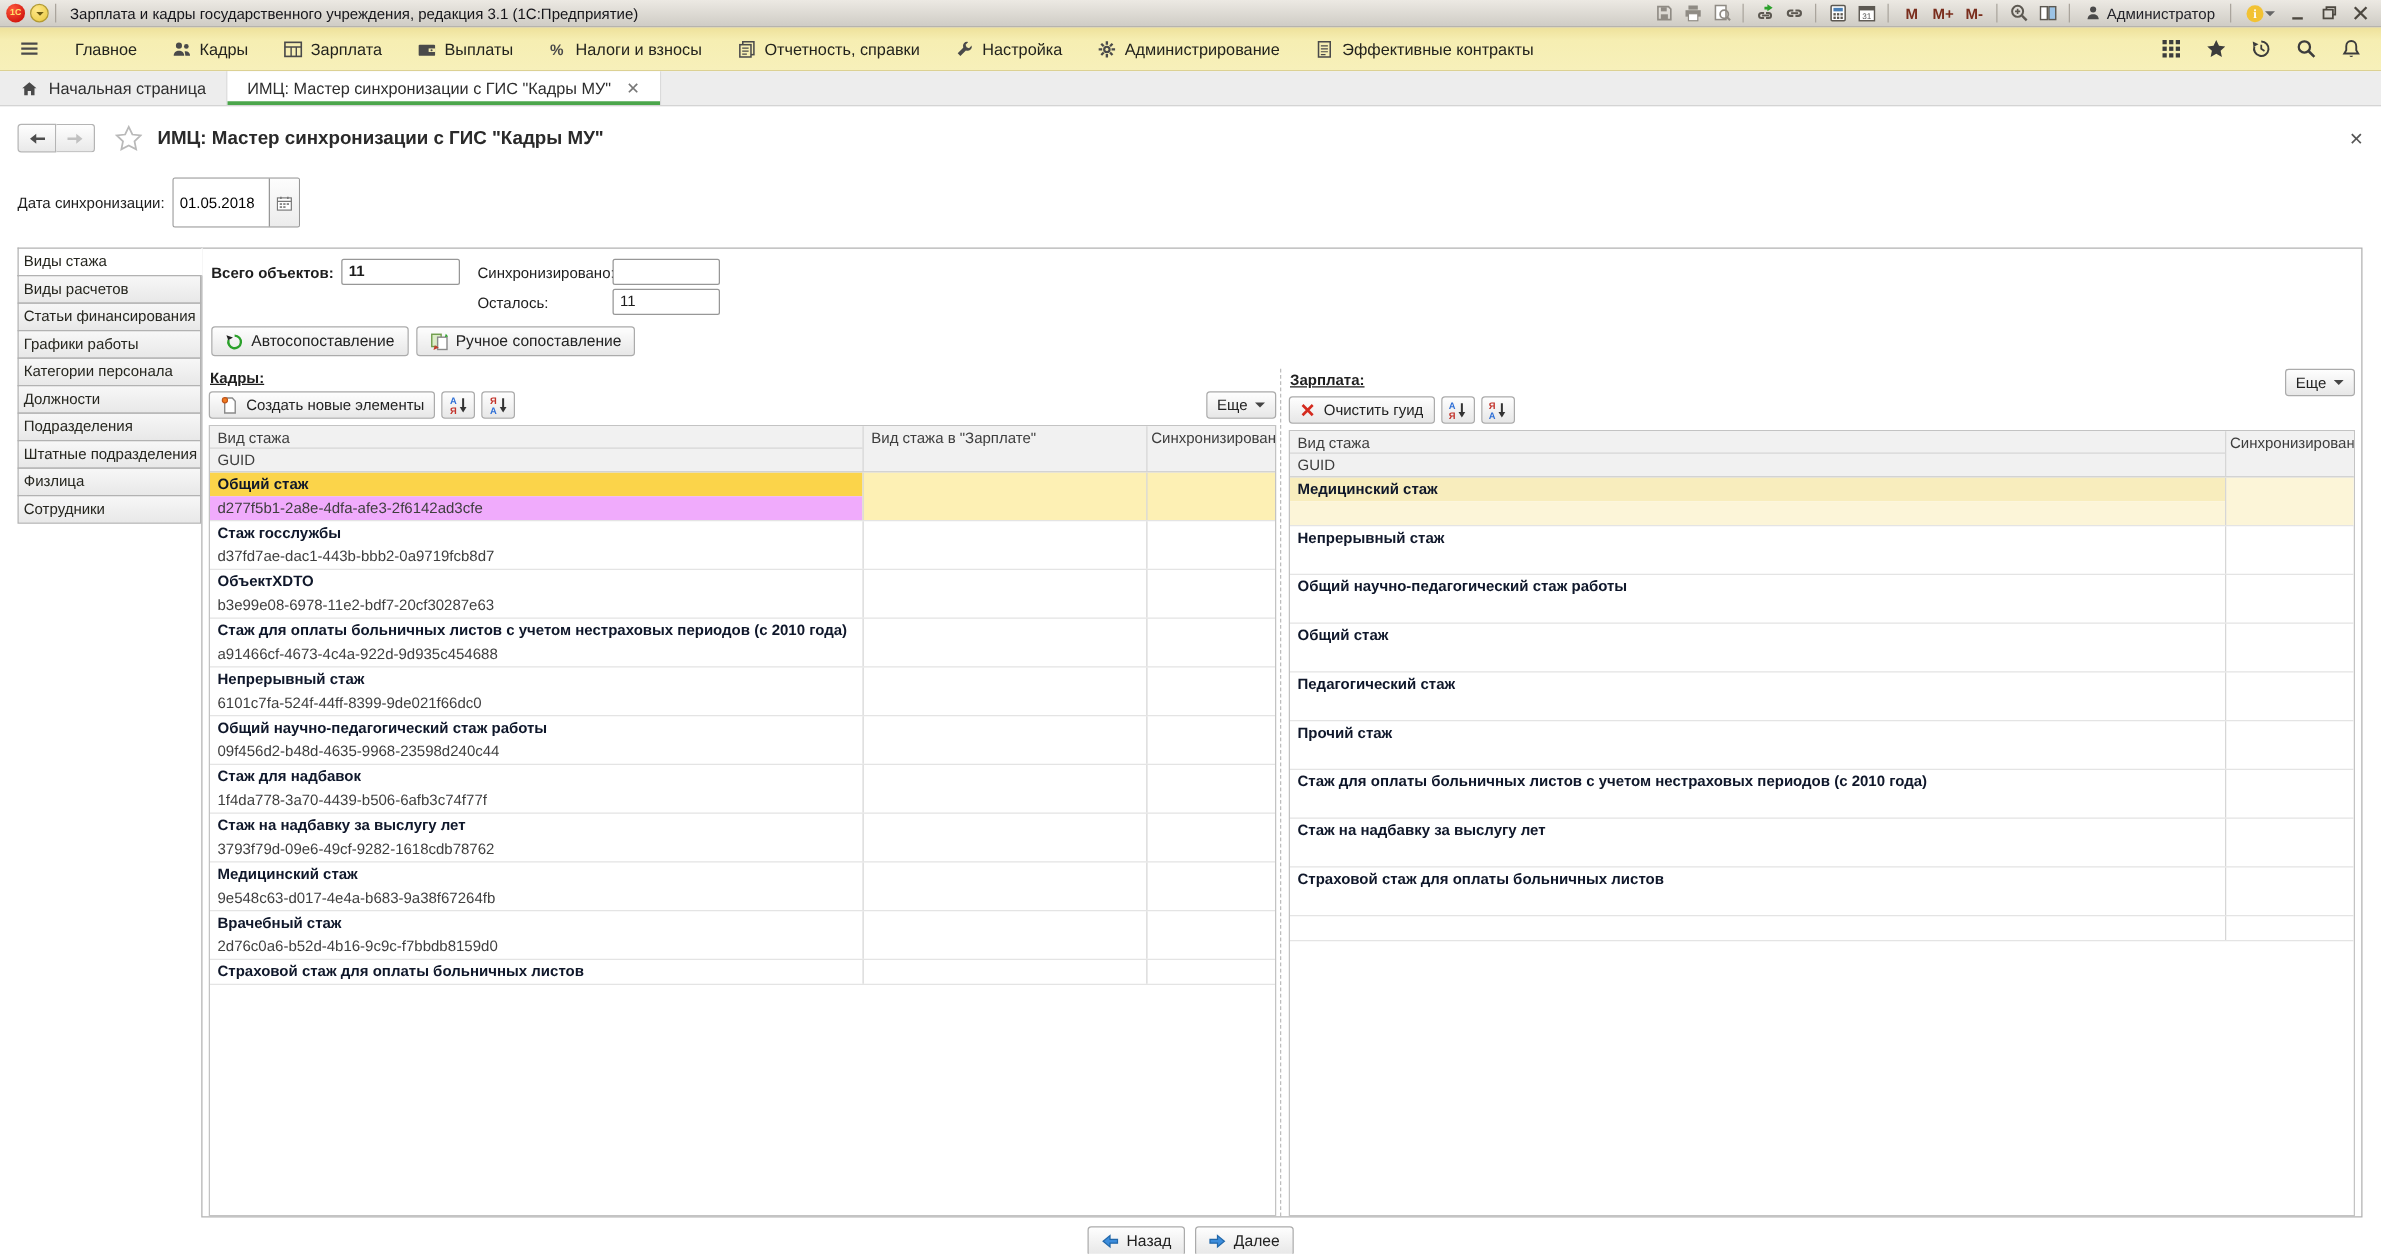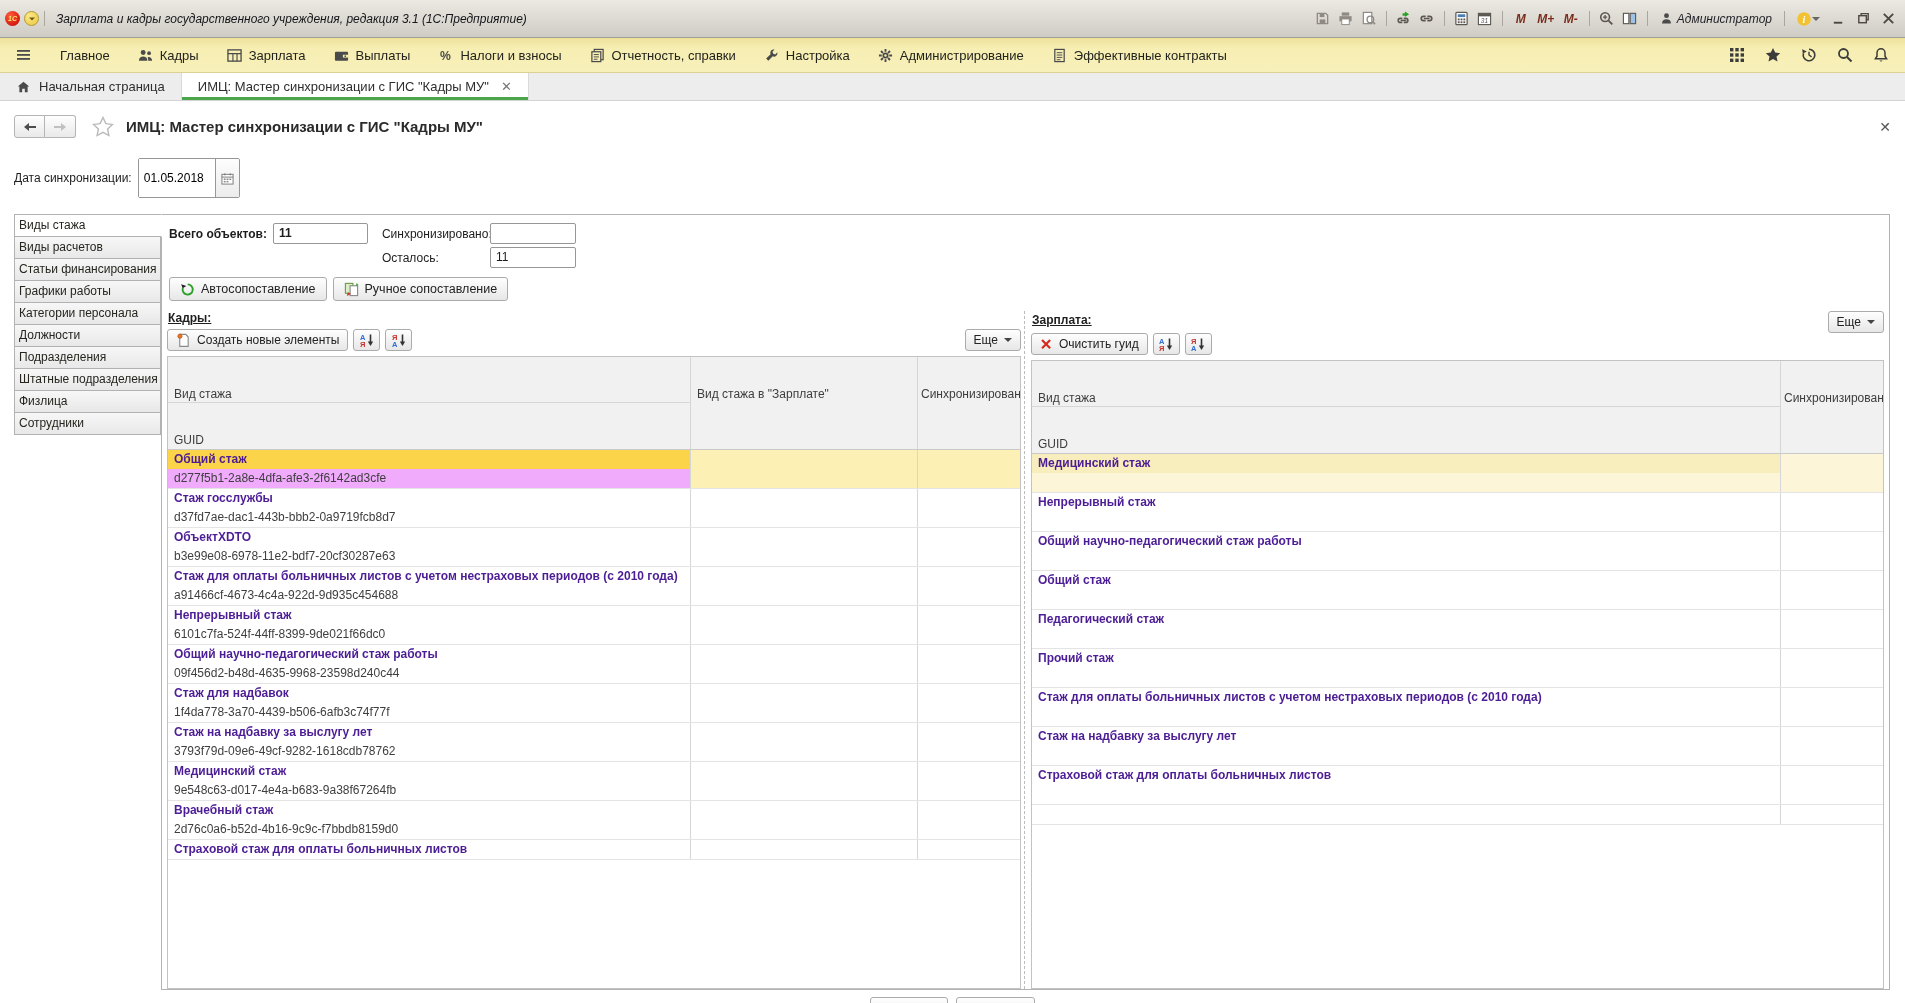--- a/index.html
+++ b/index.html
@@ -2,22 +2,22 @@
 <html><head>
 <meta charset="utf-8">
 <style>
   * { box-sizing: border-box; margin:0; padding:0; }
   html,body { width:1905px; height:1003px; }
   body { font-family:"Liberation Sans", sans-serif; font-size:12px; background:#fff; color:#1d1d1d; overflow:hidden; }
   svg { display:block; }
   .ic { color:#4a4a4a; }
 
   
-  .titlebar { height:38px; background:linear-gradient(#ece9e3,#cfccc5); border-bottom:1px solid #a29e96;
-              display:flex; align-items:center; padding:0 5px;font-style:italic; }
+  .titlebar { height:22px; background:linear-gradient(#ece9e3,#cfccc5); border-bottom:1px solid #a29e96;
+              display:flex; align-items:center; padding:0 5px; }
   .logo-1c { width:15px;height:15px;border-radius:50%;background:radial-gradient(circle at 35% 30%,#ff5a3c,#c40000);
              color:#ffe26a;font-size:7px;font-weight:bold;display:flex;align-items:center;justify-content:center; }
   .win-menu { width:15px;height:15px;border-radius:50%;background:radial-gradient(circle at 35% 30%,#ffe789,#e8c83e);
               border:1px solid #b29a33; margin-left:4px; display:flex;align-items:center;justify-content:center; }
   .tb-sep { width:1px; height:15px; background:#aaa59d; margin:0 5px; }
   .tb-title { margin-left:6px; color:#15151a; }
   .tb-right { margin-left:auto; display:flex; align-items:center; gap:1px; }
   .tb-btn { width:22px; height:18px; display:flex; align-items:center; justify-content:center; color:#8f8b84; }
   .tb-btn.dark { color:#5c5851; }
   .tb-m { font-weight:bold; color:#7a2d1c; font-size:12px; width:24px; text-align:center; }
@@ -90,26 +90,26 @@
   .pane-right { flex:1; padding-left:6px; }
   .pane-title { font-weight:bold; text-decoration:underline; color:#1f1f1f; margin:0 0 4px 1px; }
   .pane-toolbar { display:flex; align-items:center; gap:5px; margin-bottom:5px; }
   .more-btn { margin-left:auto; }
 
   .grid { border:1px solid #c3c3c3; display:flex; flex-direction:column; flex:1; min-height:0; }
   .g-head { background:#f1f1f1; color:#3d3d3d; border-bottom:1px solid #c9c9c9; display:flex; flex:none; }
   .g-c1 { flex:1; min-width:0; }
   .g-c2 { width:227px; flex:none; border-left:1px solid #d6d6d6; }
   .g-c3 { width:103px; flex:none; border-left:1px solid #d6d6d6; }
-  .h-line { height:18px; line-height:18px; padding:0 6px; white-space:nowrap; overflow:hidden;margin-top:28px; }
+  .h-line { height:18px; line-height:18px; padding:0 6px; white-space:nowrap; overflow:hidden; }
   .h-split { border-bottom:1px solid #d6d6d6; }
   .g-body { flex:1; overflow:hidden; }
   .pair { display:flex; border-bottom:1px solid #e4e4e4; }
   .p-line { height:19px; line-height:19px; padding:0 6px; white-space:nowrap; overflow:hidden; }
-  .p-name { font-weight:bold; color:#4c1d95; }
+  .p-name { font-weight:bold; color:#0f172a; }
   .p-guid { color:#3e3e3e; }
   .pair.sel .p-name { background:#fbd44a; }
   .pair.sel .p-guid { background:#f0abfc; }
   .pair.sel .g-c2, .pair.sel .g-c3 { background:#fdf0b4; }
   .pair.sel2 .p-name { background:#f8edbd; }
   .pair.sel2 .p-guid { background:#fcf5d8; }
   .pair.sel2 .g-c3 { background:#fcf5d8; }
 
   
   .footer { display:flex; justify-content:center; gap:8px; padding:7px 0; }

